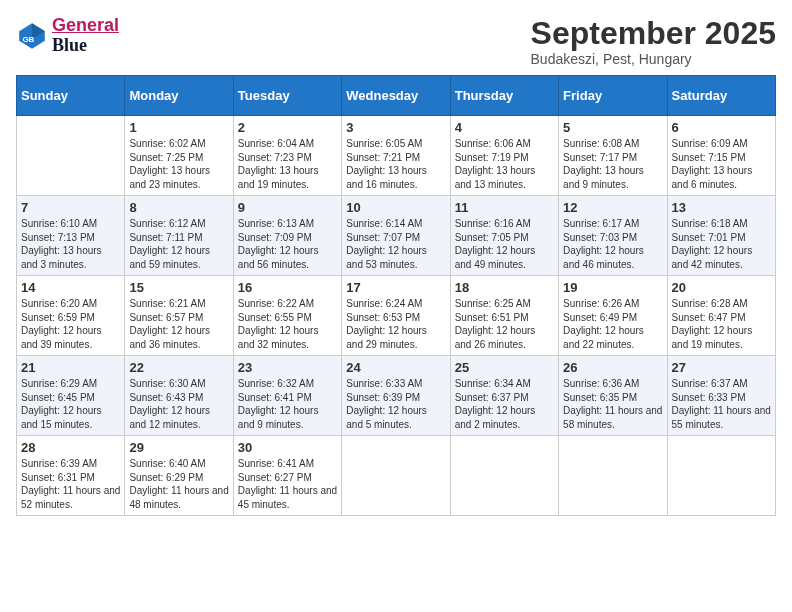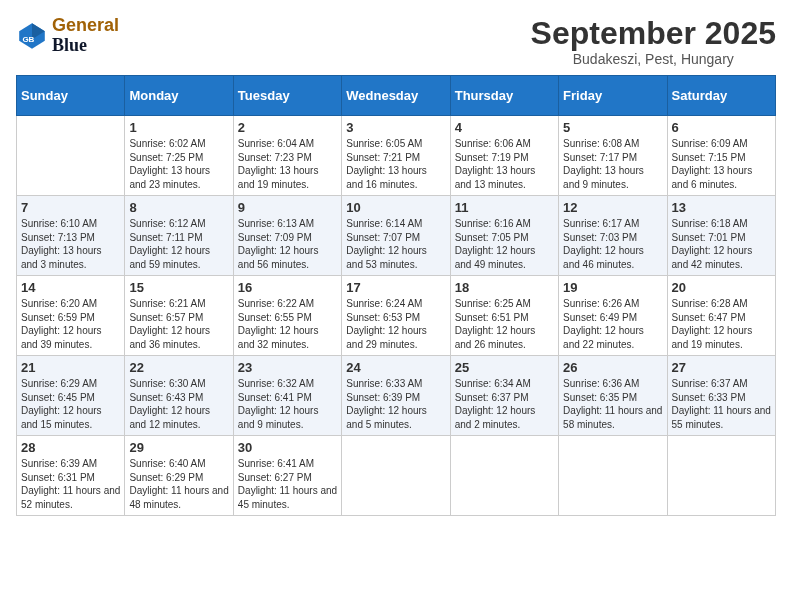--- a/index.html
+++ b/index.html
@@ -19,28 +19,28 @@
     .logo {
       display: flex;
       align-items: center;
       gap: 4px;
     }
     .logo-text {
       font-size: 18px;
       font-weight: bold;
       line-height: 1.1;
     }
-    .logo-text .general { color: #a16207; }
+    .logo-text .general { color: #be185d; text-decoration: underline; }
     .logo-text .blue { color: #0f172a; font-family: Liberation Serif, serif; }
     .logo-icon {
       width: 32px;
       height: 32px;
     }
     .title-block {
-      text-align: center;
+      text-align: left;
     }
     .month-title {
       font-size: 32px;
       font-weight: bold;
       color: #333;
       line-height: 1.1;
     }
     .subtitle {
       font-size: 14px;
       color: #555;

